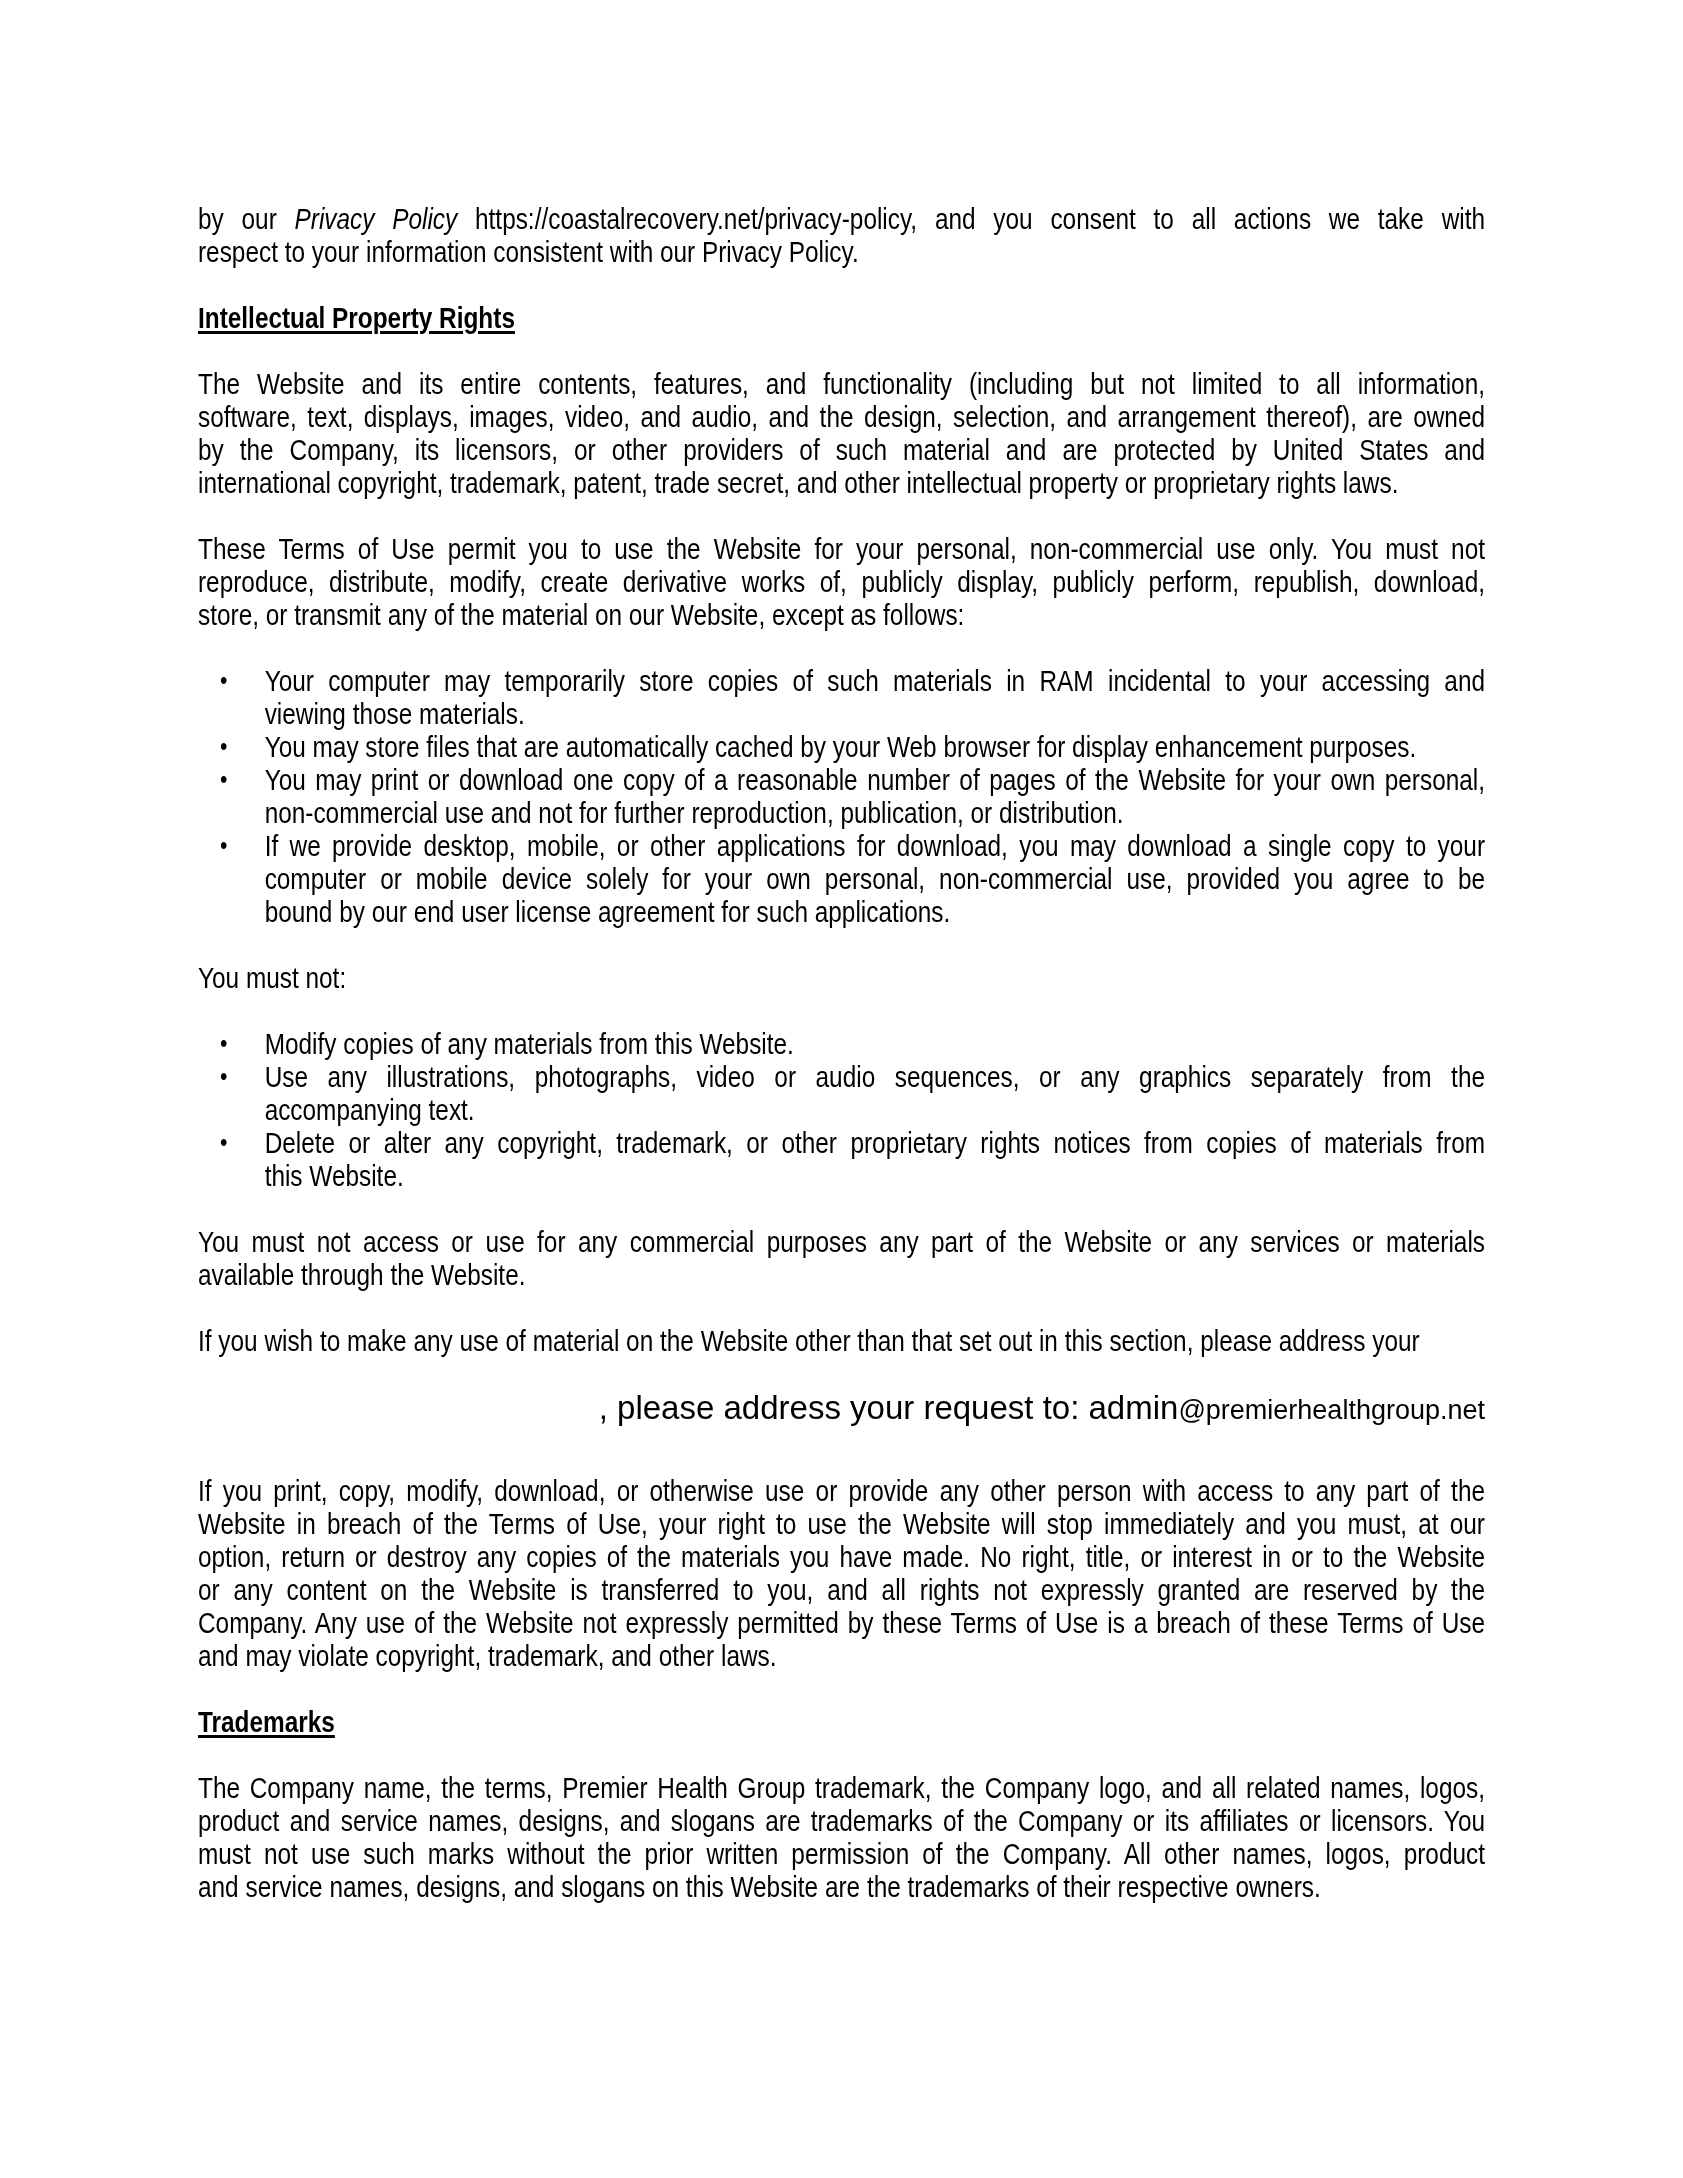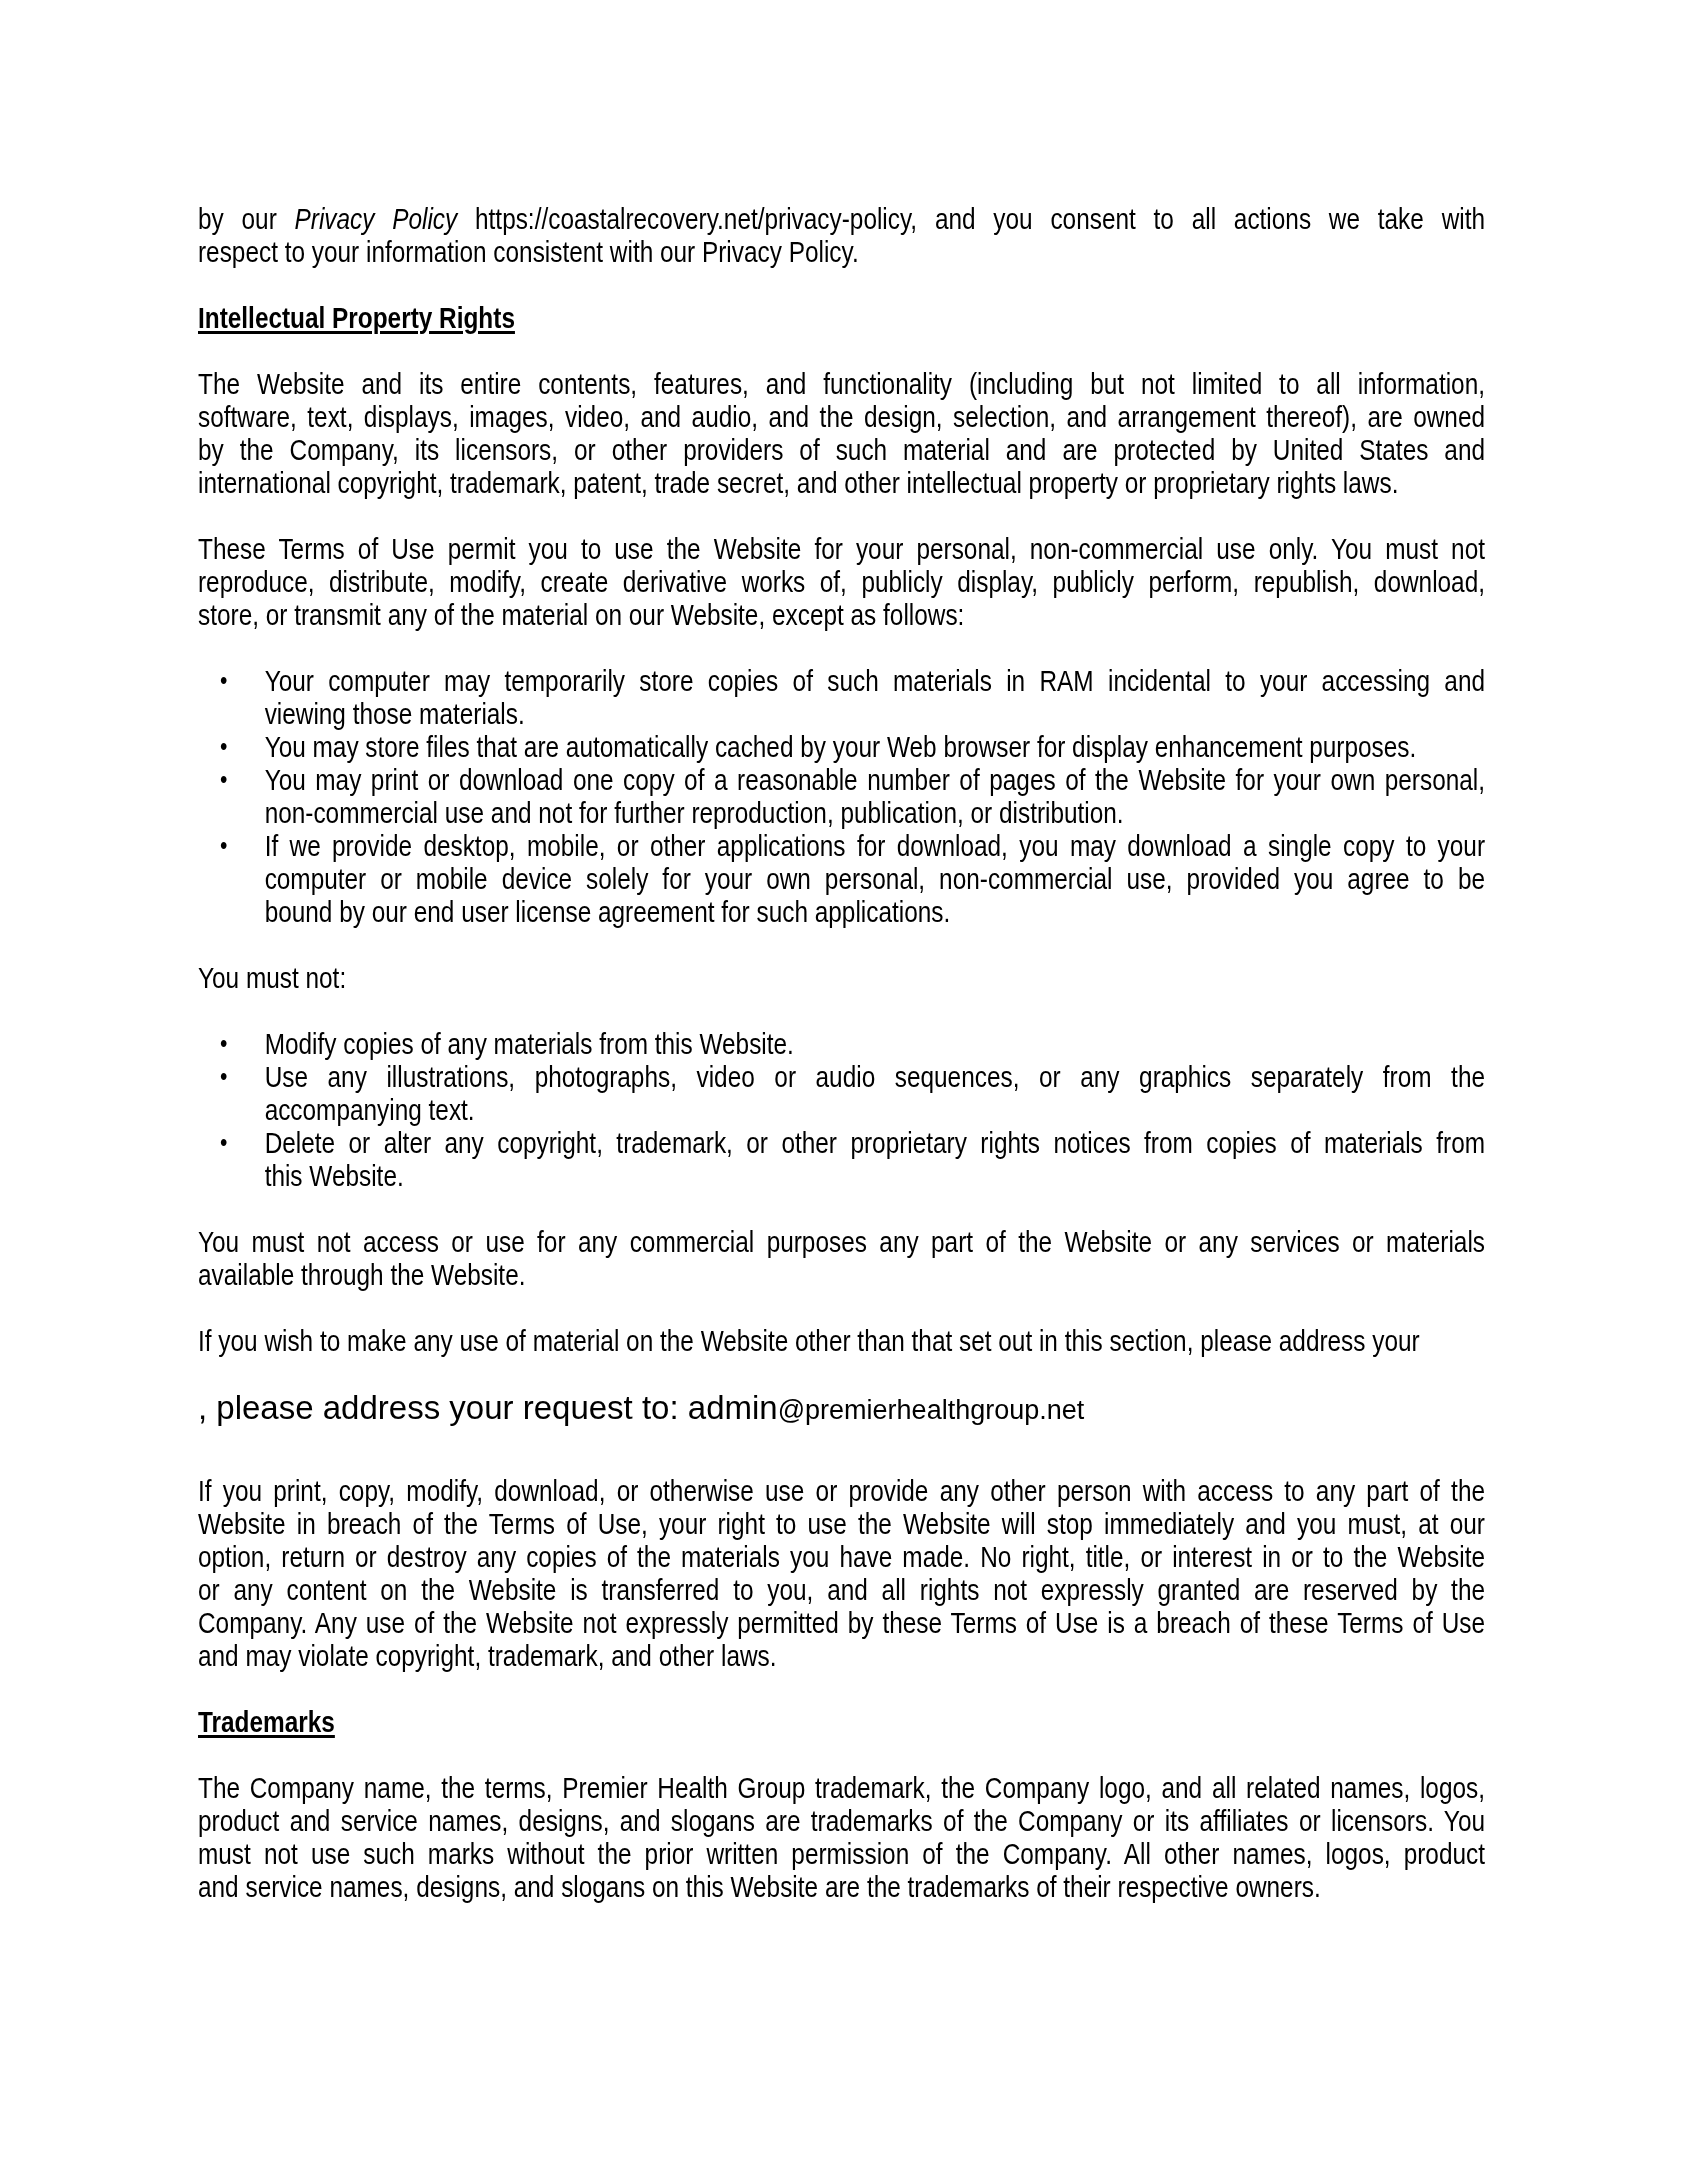--- a/index.html
+++ b/index.html
@@ -41,21 +41,21 @@
     position: absolute;
     left: 27px;
     top: 0;
     font-size: 26px;
   }
   
   .email-line {
     font-size: 33px;
     line-height: 40px;
     margin: -2px 0 44px 0;
-    text-align: left;
+    text-align: right;
   }
   .email-line .domain { font-size: 27px; }
 </style>
 </head>
 <body>
 
 <div class="page">
   <div class="margin-box">
 
     <div class="cond">

